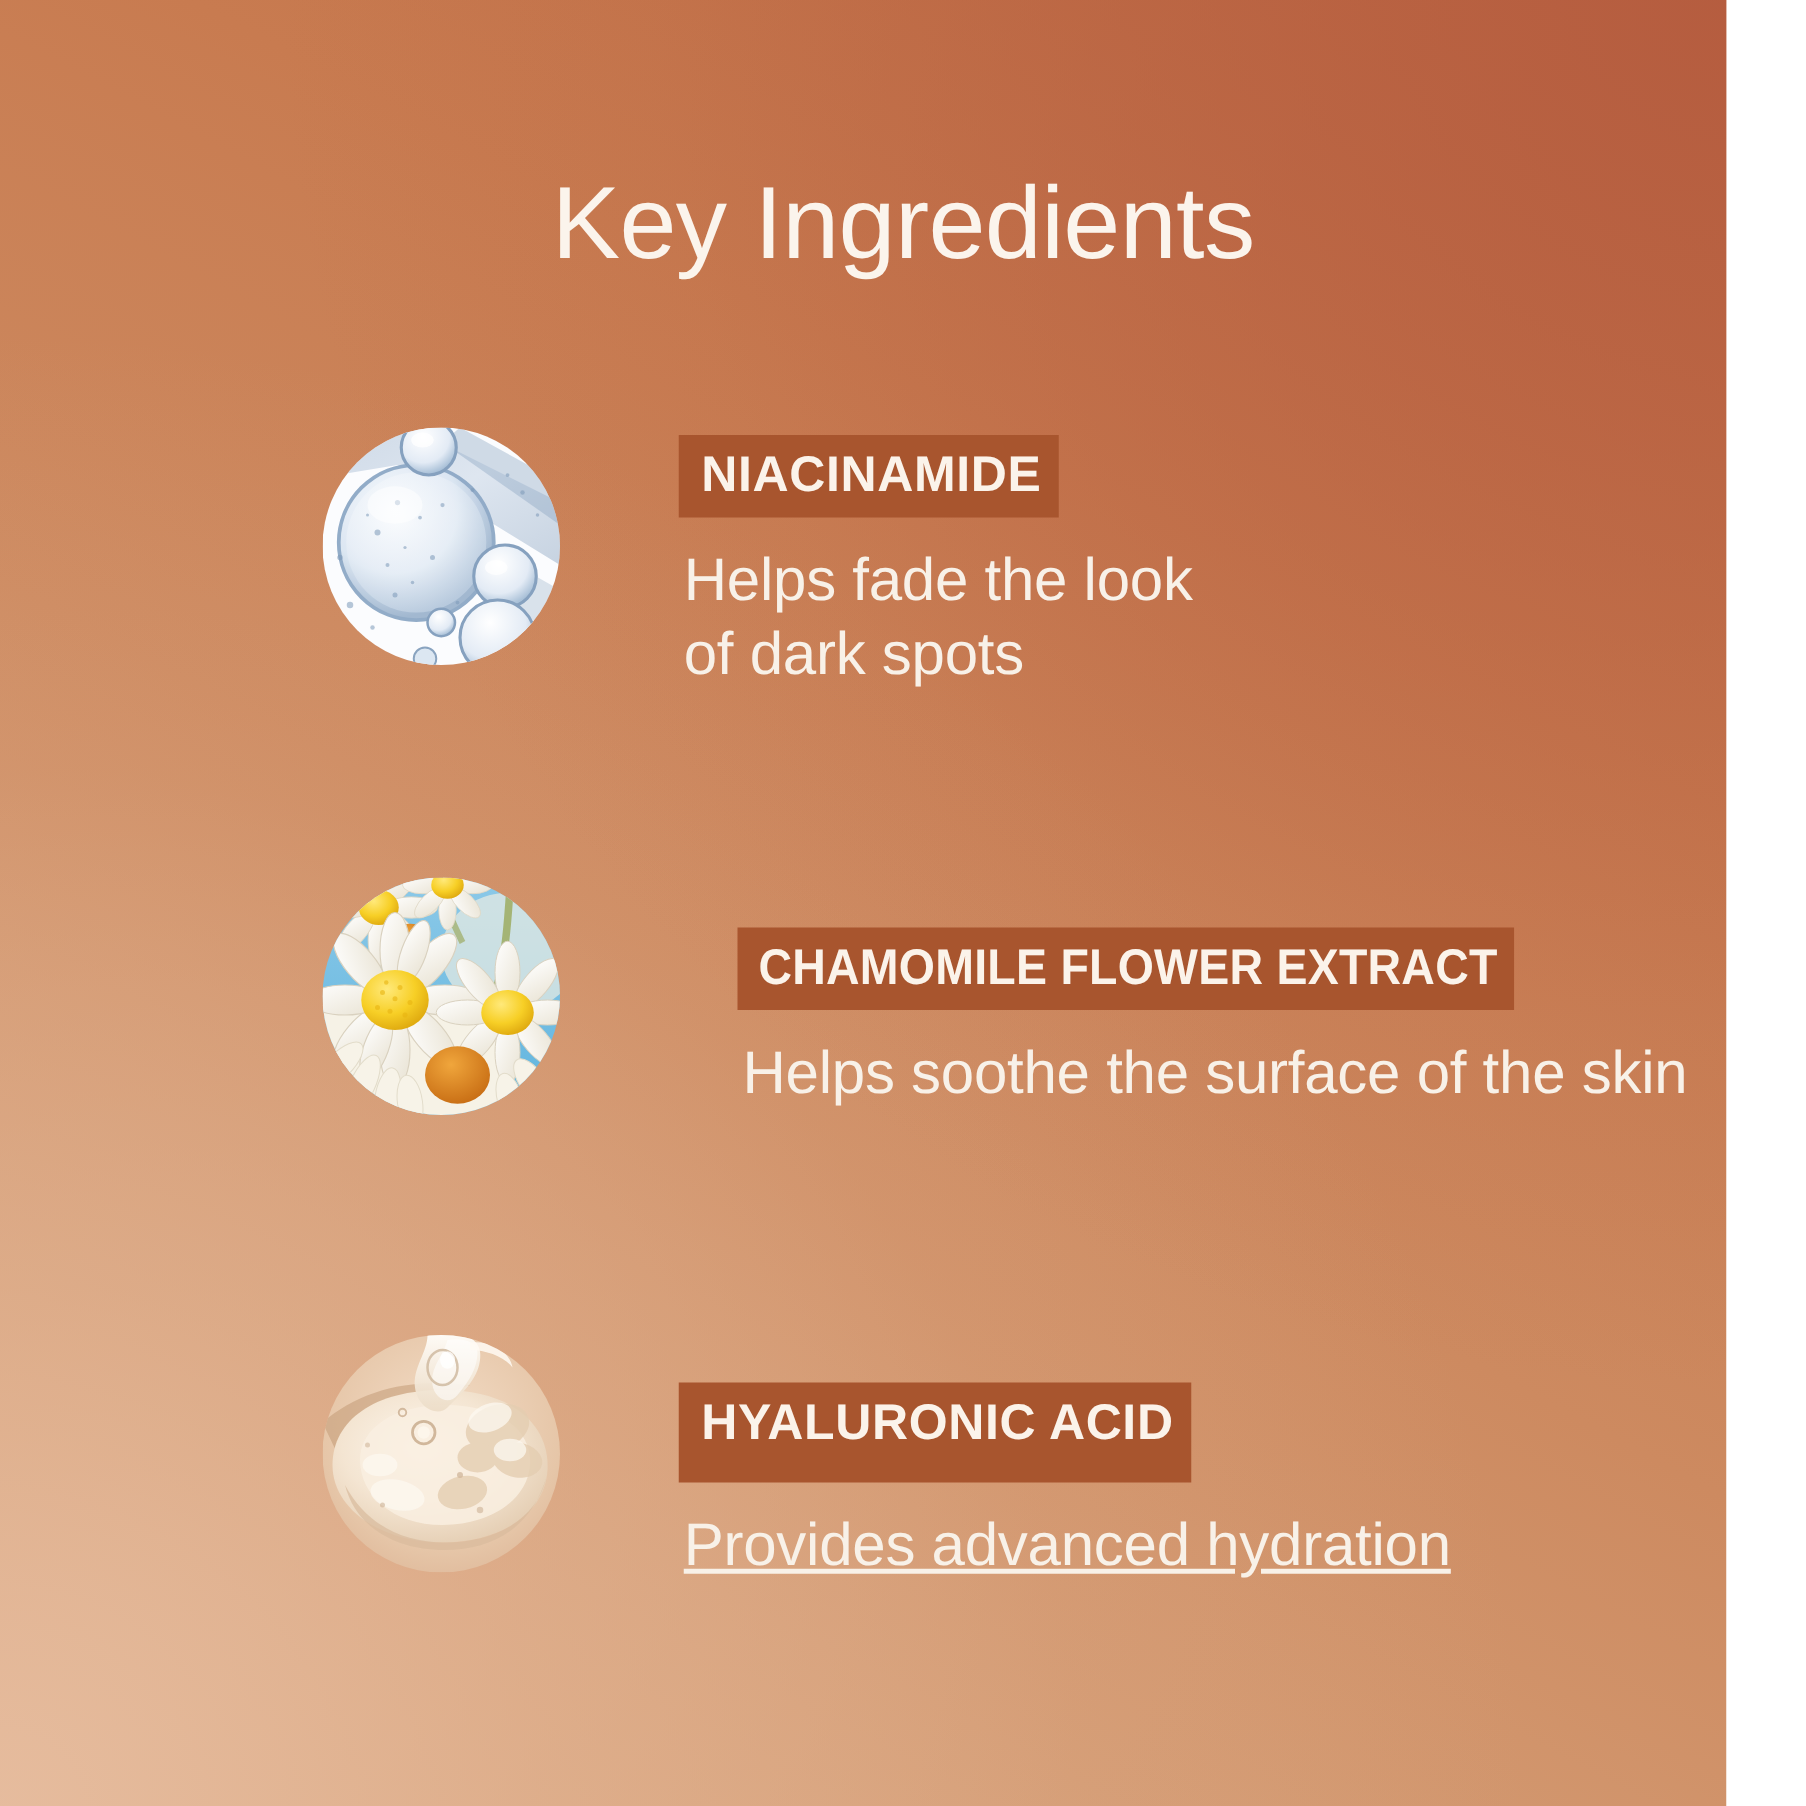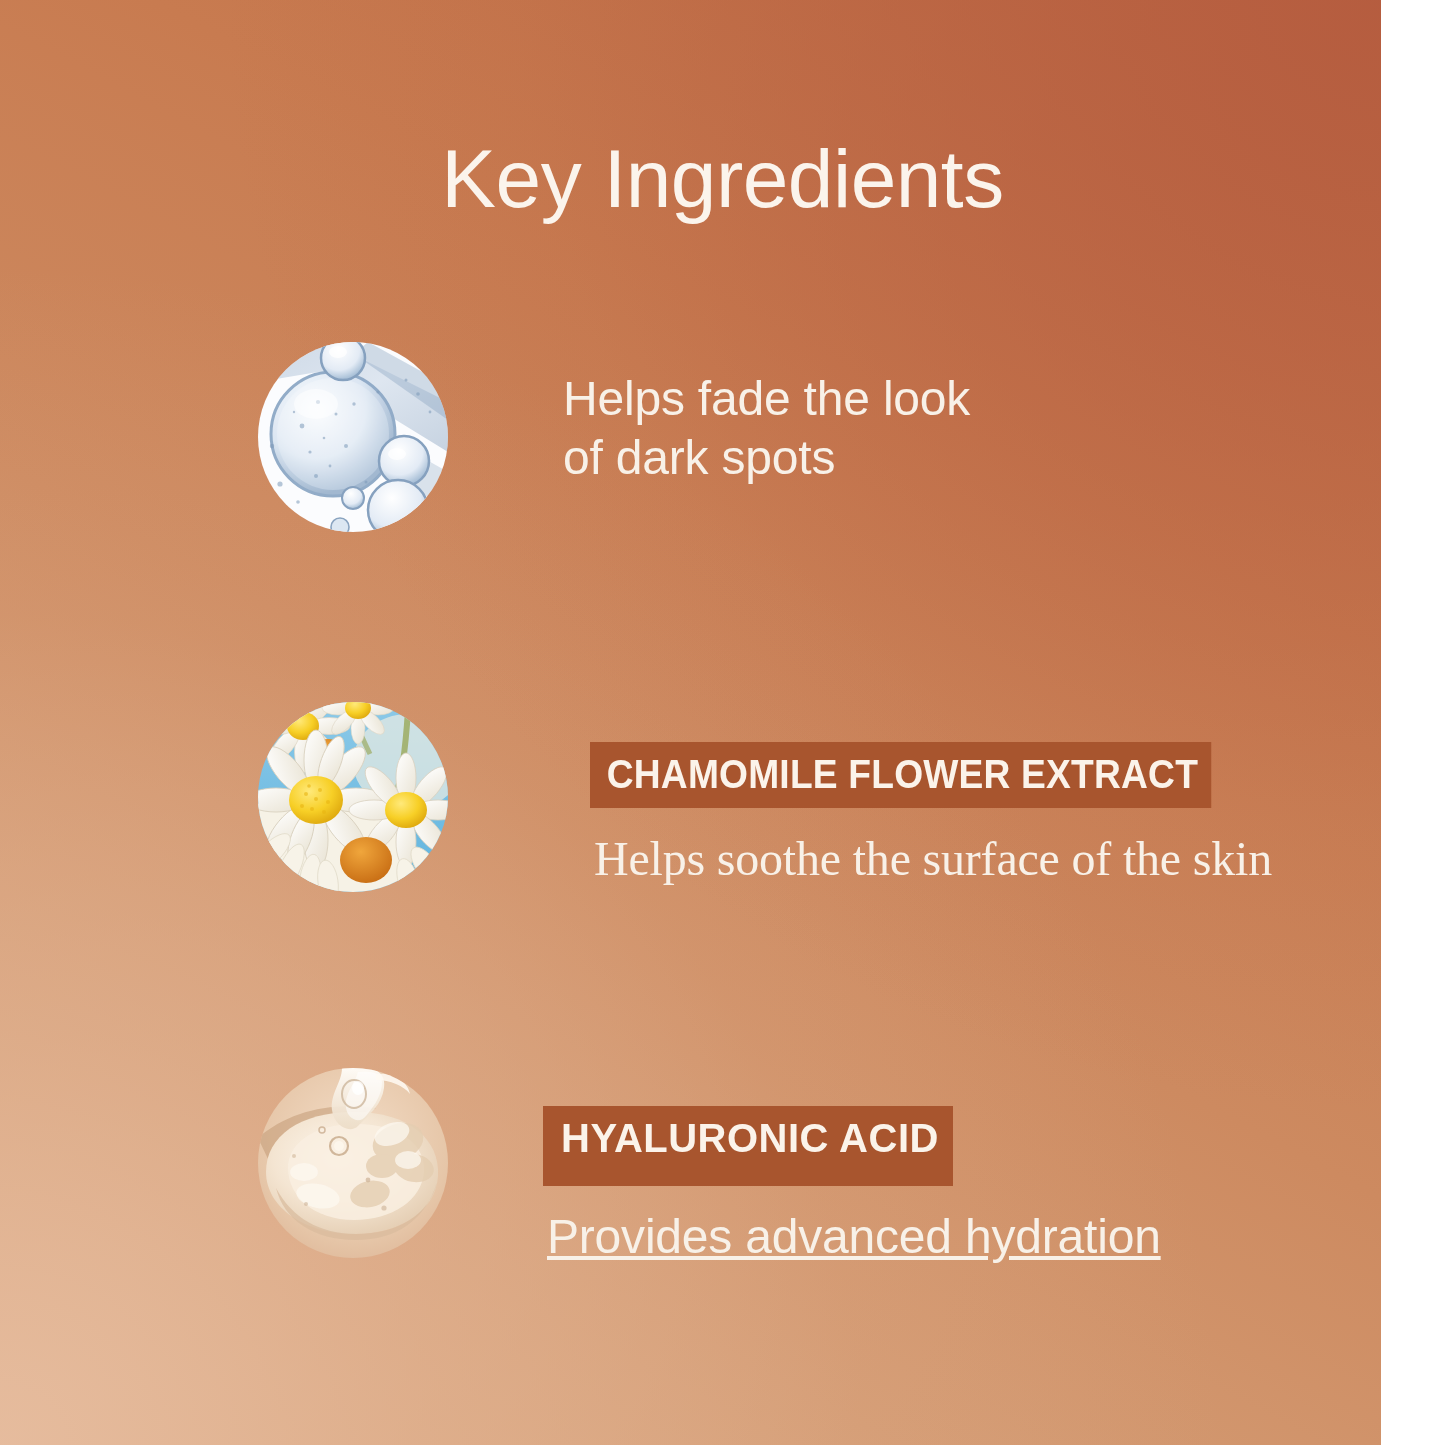--- a/index.html
+++ b/index.html
@@ -80,22 +80,22 @@
              transform:scaleX(0.93); transform-origin:left center; }
   .badge-3 { font-size:40px; letter-spacing:0.5px; padding:12px 14px 28px 18px; }
 
   .desc {
     color:#f8f1e8;
     font-weight:400;
     line-height:1.22;
     white-space:pre-line;
     letter-spacing:-0.2px;
   }
-  .desc-1 { font-size:48px; margin-top:22px; margin-left:20px; }
-  .desc-2 { font-size:48px; margin-top:22px; margin-left:4px;font-family:Liberation Serif, serif; }
+  .desc-1 { font-size:48px; margin-top:22px; margin-left:4px; }
+  .desc-2 { font-size:48px; margin-top:22px; margin-left:4px; }
   .desc-3 { font-size:48px; margin-top:22px; margin-left:4px;text-decoration:underline; }
 
   #row-1 .txt { top:6px; }
   #row-2 .txt { top:40px;margin-left:47px; }
   #row-3 .txt { top:38px; }
 </style>
 </head>
 <body>
 
 <div id="page">
@@ -164,20 +164,21 @@
             <circle cx="120" cy="50" r="1.6"></circle>
         </g>
 
         <ellipse cx="58" cy="62" rx="22" ry="15" fill="#ffffff" opacity="0.5"></ellipse>
         <ellipse cx="80" cy="10" rx="9" ry="6" fill="#ffffff" opacity="0.75"></ellipse>
         <ellipse cx="139" cy="112" rx="9" ry="6" fill="#ffffff" opacity="0.7"></ellipse>
       </svg>
     </div>
 
     <div class="txt">
+      <div class="badge badge-1">NIACINAMIDE</div>
       <div class="desc desc-1">Helps fade the look
 of dark spots</div>
     </div>
   </div>
 
   <div class="row" id="row-2">
 
     <div class="thumb">
       <svg viewBox="0 0 190 190" xmlns="http://www.w3.org/2000/svg">
         <defs>

